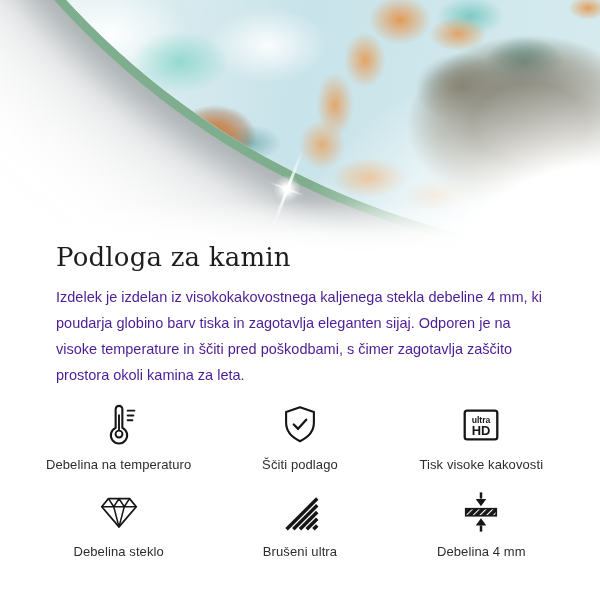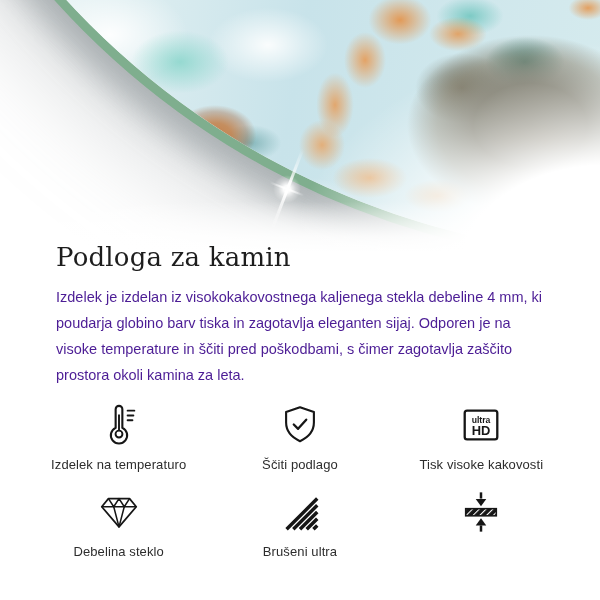--- a/index.html
+++ b/index.html
@@ -92,21 +92,21 @@
 
       <div class="feature">
         <div class="ficon">
           <svg width="46" height="46" viewBox="0 0 48 48" fill="none" stroke="#161616">
             <path d="M20.5 7.5 a3.5 3.5 0 0 1 7 0 V27 a8.5 8.5 0 1 1 -7 0 Z" stroke-width="2.2" stroke-linejoin="round"></path>
             <circle cx="24" cy="33.5" r="3.6" stroke-width="2"></circle>
             <path d="M24 30 V13" stroke-width="2"></path>
             <path d="M33 9 h7 M33 14 h6 M33 19 h5" stroke-width="2" stroke-linecap="round"></path>
           </svg>
         </div>
-        <div class="flabel">Izdelek na temperaturo</div>
+        <div class="flabel">Debelina na temperaturo</div>
       </div>
 
       <div class="feature">
         <div class="ficon">
           <svg width="46" height="46" viewBox="0 0 48 48" fill="none" stroke="#161616">
             <path d="M24 5.5 L38.5 10.5 V21.5 C38.5 30.5 32.5 37 24 41 C15.5 37 9.5 30.5 9.5 21.5 V10.5 Z" stroke-width="2.2" stroke-linejoin="round"></path>
             <path d="M17.5 23.5 L22 28 L30.5 18.5" stroke-width="2.4" stroke-linecap="round" stroke-linejoin="round"></path>
           </svg>
         </div>
         <div class="flabel">Ščiti podlago</div>
@@ -153,17 +153,18 @@
                 <line x1="0" y1="0" x2="0" y2="5" stroke="#ffffff" stroke-width="2.2"></line>
               </pattern>
             </defs>
             <rect x="8" y="20.5" width="32" height="7.5" fill="url(#hatch45)" stroke="#161616" stroke-width="1.6"></rect>
             <path d="M24 3.5 V10" stroke-width="2.6"></path>
             <path d="M18.5 10.5 H29.5 L24 18 Z" fill="#161616" stroke="none"></path>
             <path d="M24 44.5 V38" stroke-width="2.6"></path>
             <path d="M18.5 38 H29.5 L24 30.5 Z" fill="#161616" stroke="none"></path>
           </svg>
         </div>
+        <div class="flabel">Debelina 4 mm</div>
       </div>
 
     </div>
   </section>
 </div>
 
 </body></html>

